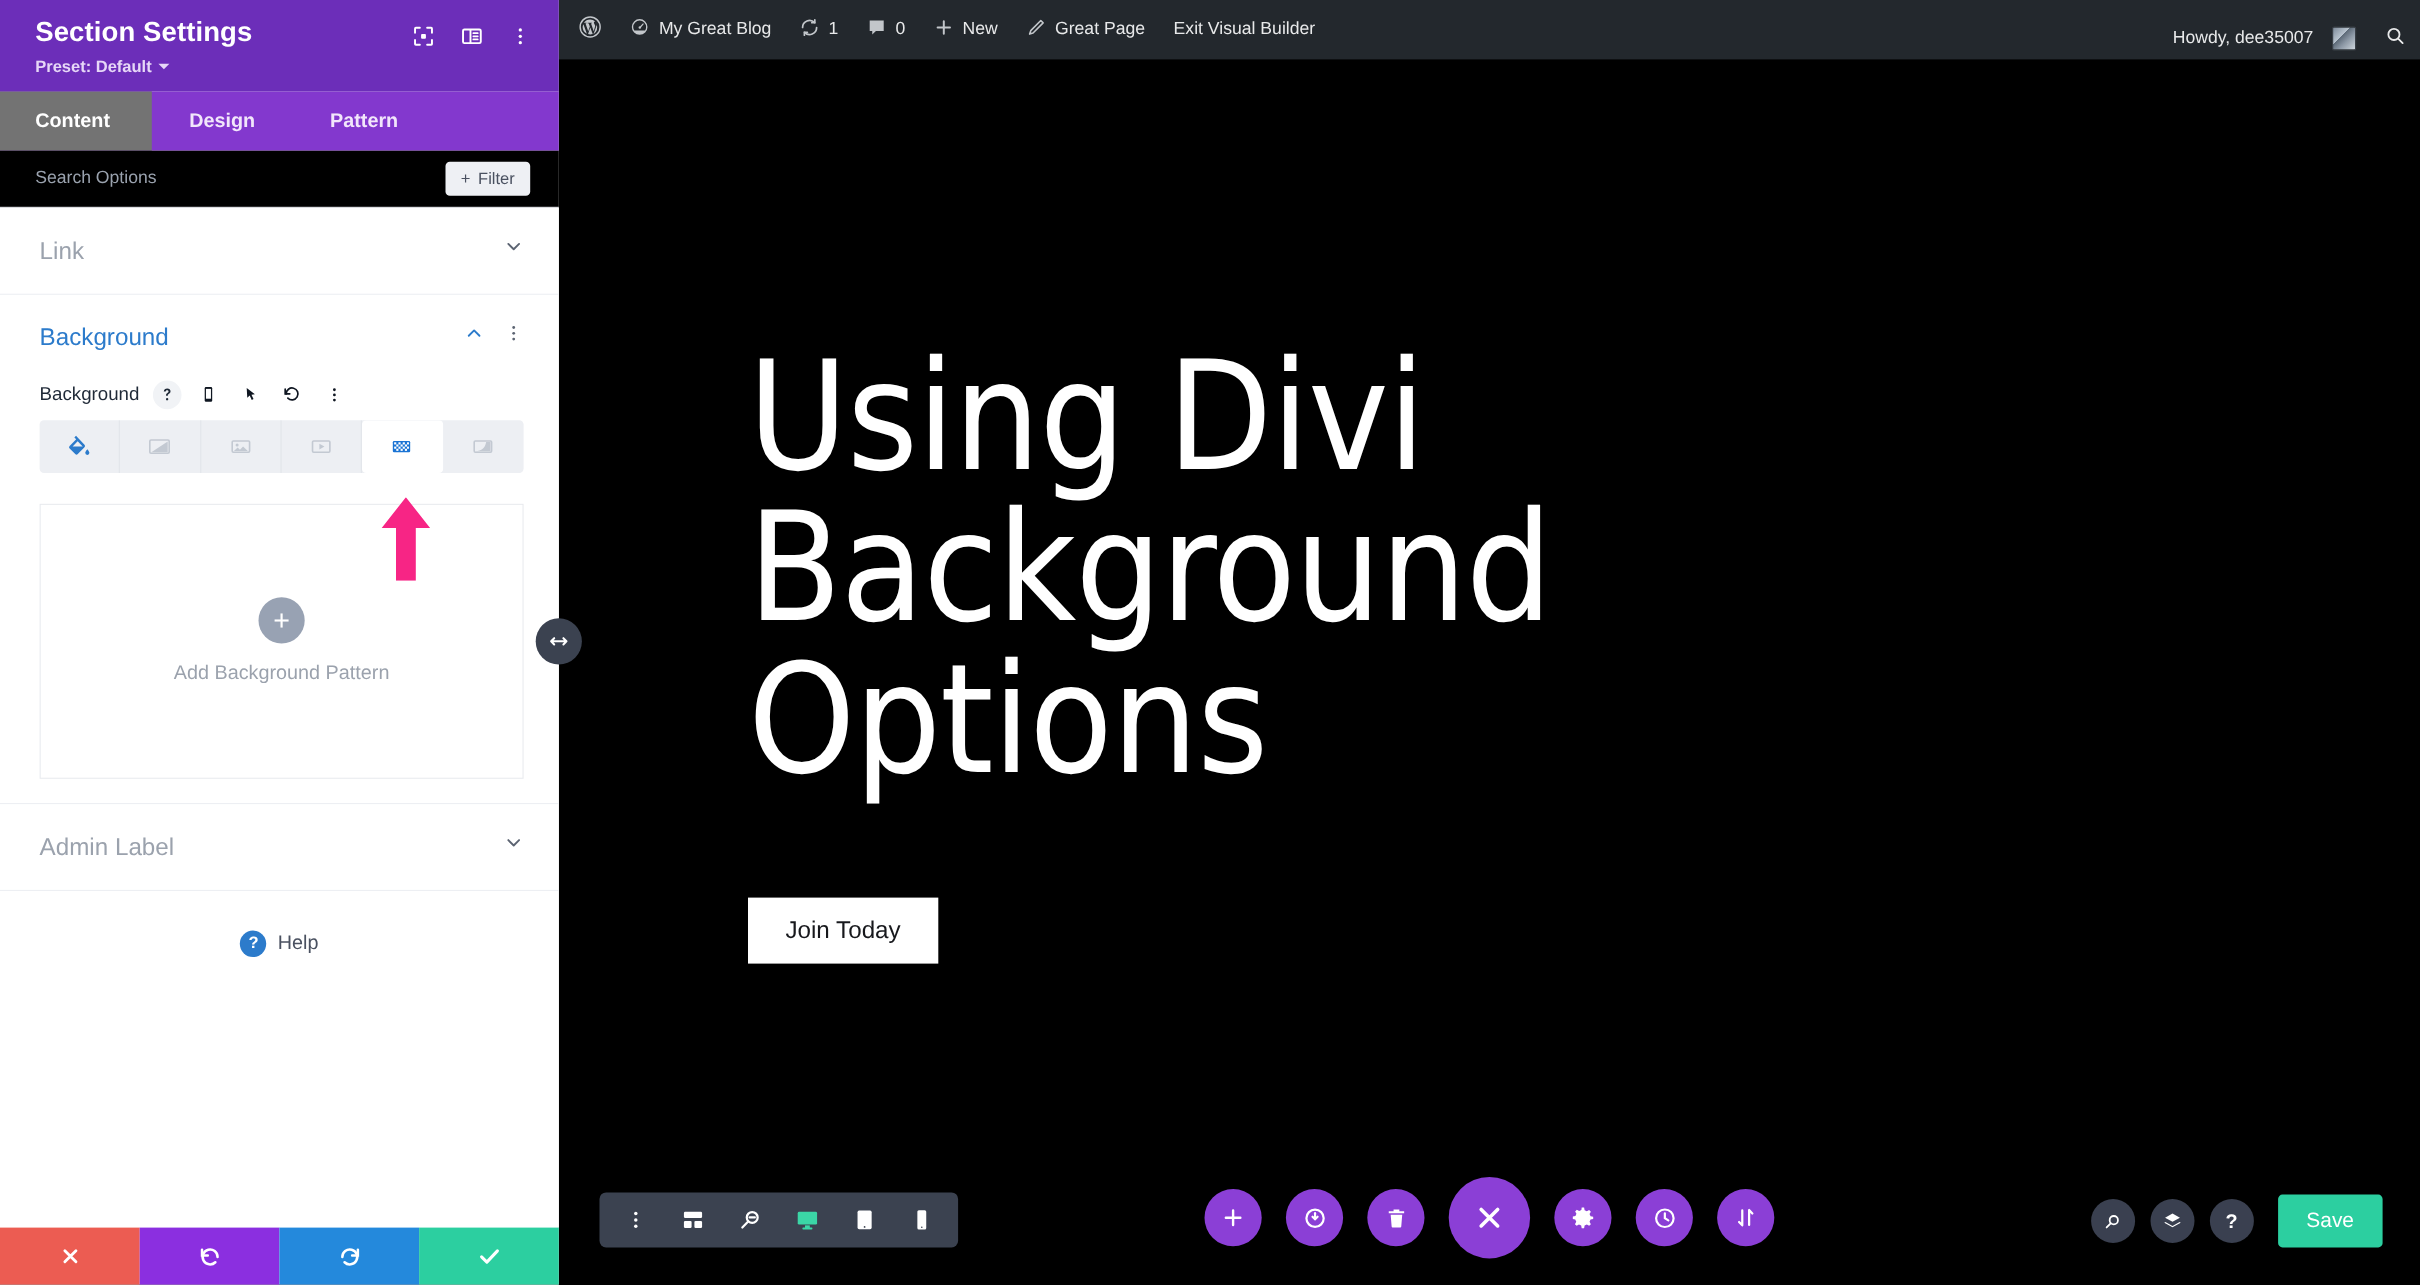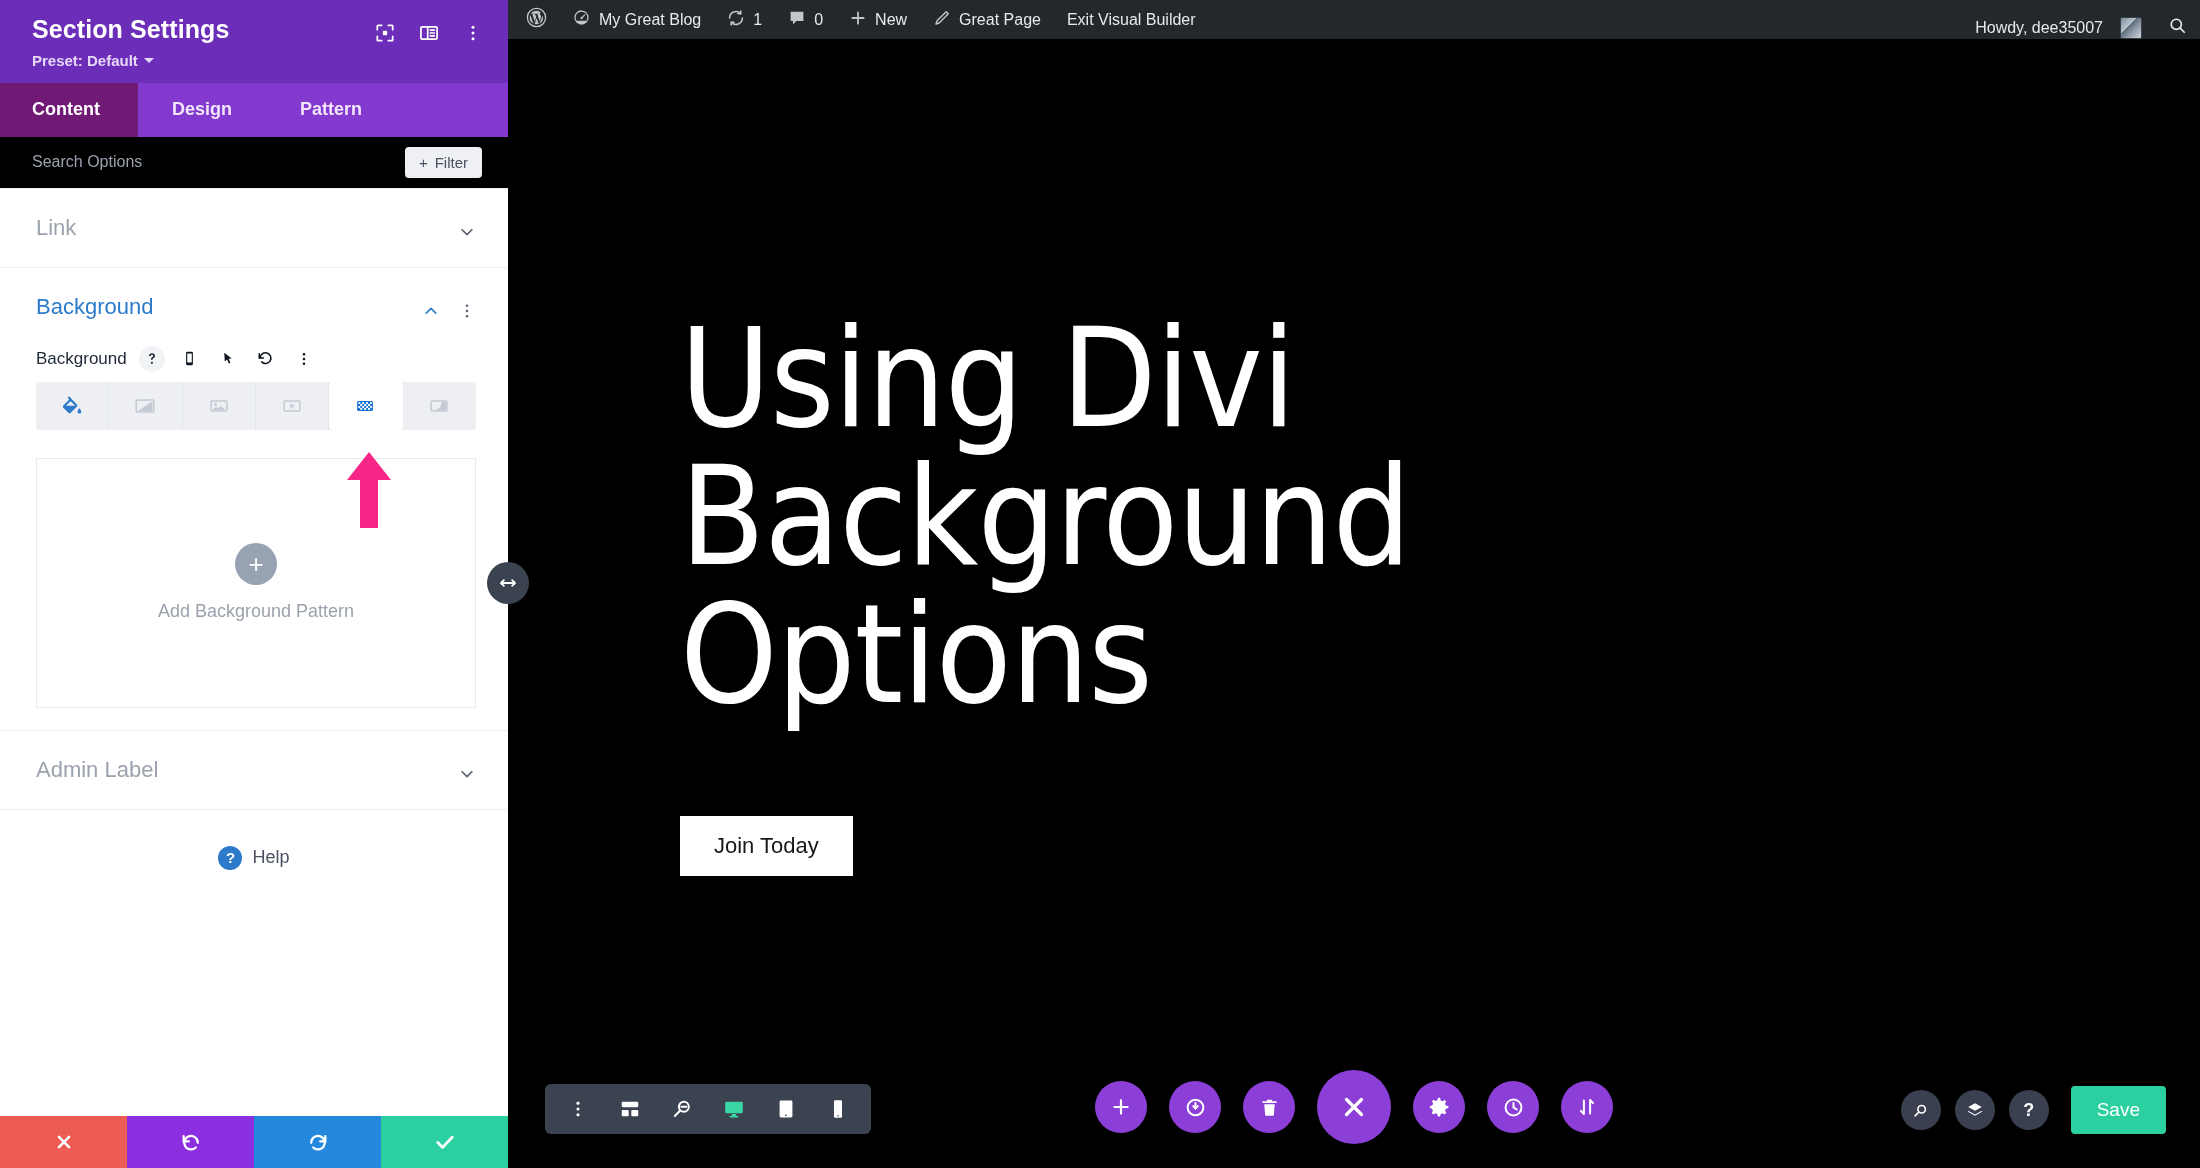--- a/index.html
+++ b/index.html
@@ -42,21 +42,21 @@
   .hdr-icon { width: 26px; height: 26px; display:flex; align-items:center; justify-content:center; cursor:pointer; }
 
   
   .tabs { display: flex; background: #8338CE; height: 54px; }
   .tab {
     flex: 0 0 auto; padding: 0 34px;
     display: flex; align-items: center; justify-content: center;
     color: #F2E6FB; font-size: 18px; font-weight: 700; cursor: pointer;
   }
   .tab.first { padding-left: 32px; padding-right: 38px; }
-  .tab.active { background: #701a75; color: #fff; }
+  .tab.active { background: #737373; color: #fff; }
 
   
   .search-row {
     height: 52px; display:flex; align-items:center;
     padding: 0 26px 0 32px; gap: 12px;
     background:#000000; border-bottom: 1px solid #EDEFF3;
   }
   .search-input {
     flex:1; border:none; outline:none; background:transparent;
     font-size: 16px; color:#6b7280; font-family:"Liberation Sans", sans-serif;
@@ -64,21 +64,21 @@
   .search-input::placeholder { color:#9AA2AE; }
   .filter-btn {
     background:#EEF0F4; border-radius:4px; padding: 7px 14px;
     font-size:15px; color:#4A5160; font-weight:400;
     display:flex; align-items:center; gap:7px; cursor:pointer; white-space:nowrap;
   }
 
   
   .opt-body { flex: 1; overflow: hidden; background: #fff; }
   .group-head {
-    display:flex; align-items:flex-end; justify-content:space-between;
+    display:flex; align-items:flex-start; justify-content:space-between;
     padding: 26px 32px 26px 36px;
     border-bottom: 1px solid #EDEFF3;
     cursor:pointer;
   }
   .group-head .g-title { font-size: 22px; color:#9BA2AD; font-weight:400; }
   .group-head.open .g-title { color:#2C7BCB; }
   .g-right { display:flex; align-items:center; gap: 18px; }
   .chev { width:18px; height:18px; }
 
   .bg-section { padding: 0 32px 0 36px; border-bottom:1px solid #EDEFF3; }
@@ -148,21 +148,21 @@
   
   #resize-handle {
     position:absolute; left: 487px; top: 562px;
     width: 42px; height: 42px; border-radius:50%;
     background:#3B4250; display:flex;align-items:center;justify-content:center;
     z-index: 55; cursor:ew-resize;
   }
 
   
   #wp-adminbar {
-    position:absolute; left: 508px; top:0; right:0; height: 39px;
+    position:absolute; left: 508px; top:0; right:0; height: 54px;
     background:#23282D; display:flex; align-items:center;
     color:#E8E9EA; font-size:16px; z-index:30;
   }
   .ab-item {
     display:flex; align-items:center; gap:8px;
     padding: 0 13px; height:42px; cursor:pointer; white-space:nowrap;
   }
   .ab-item.logo { padding-left: 18px; padding-right: 12px; }
   .ab-spacer { flex:1; }
   .ab-right { display:flex; align-items:center;margin-top:16px; }

